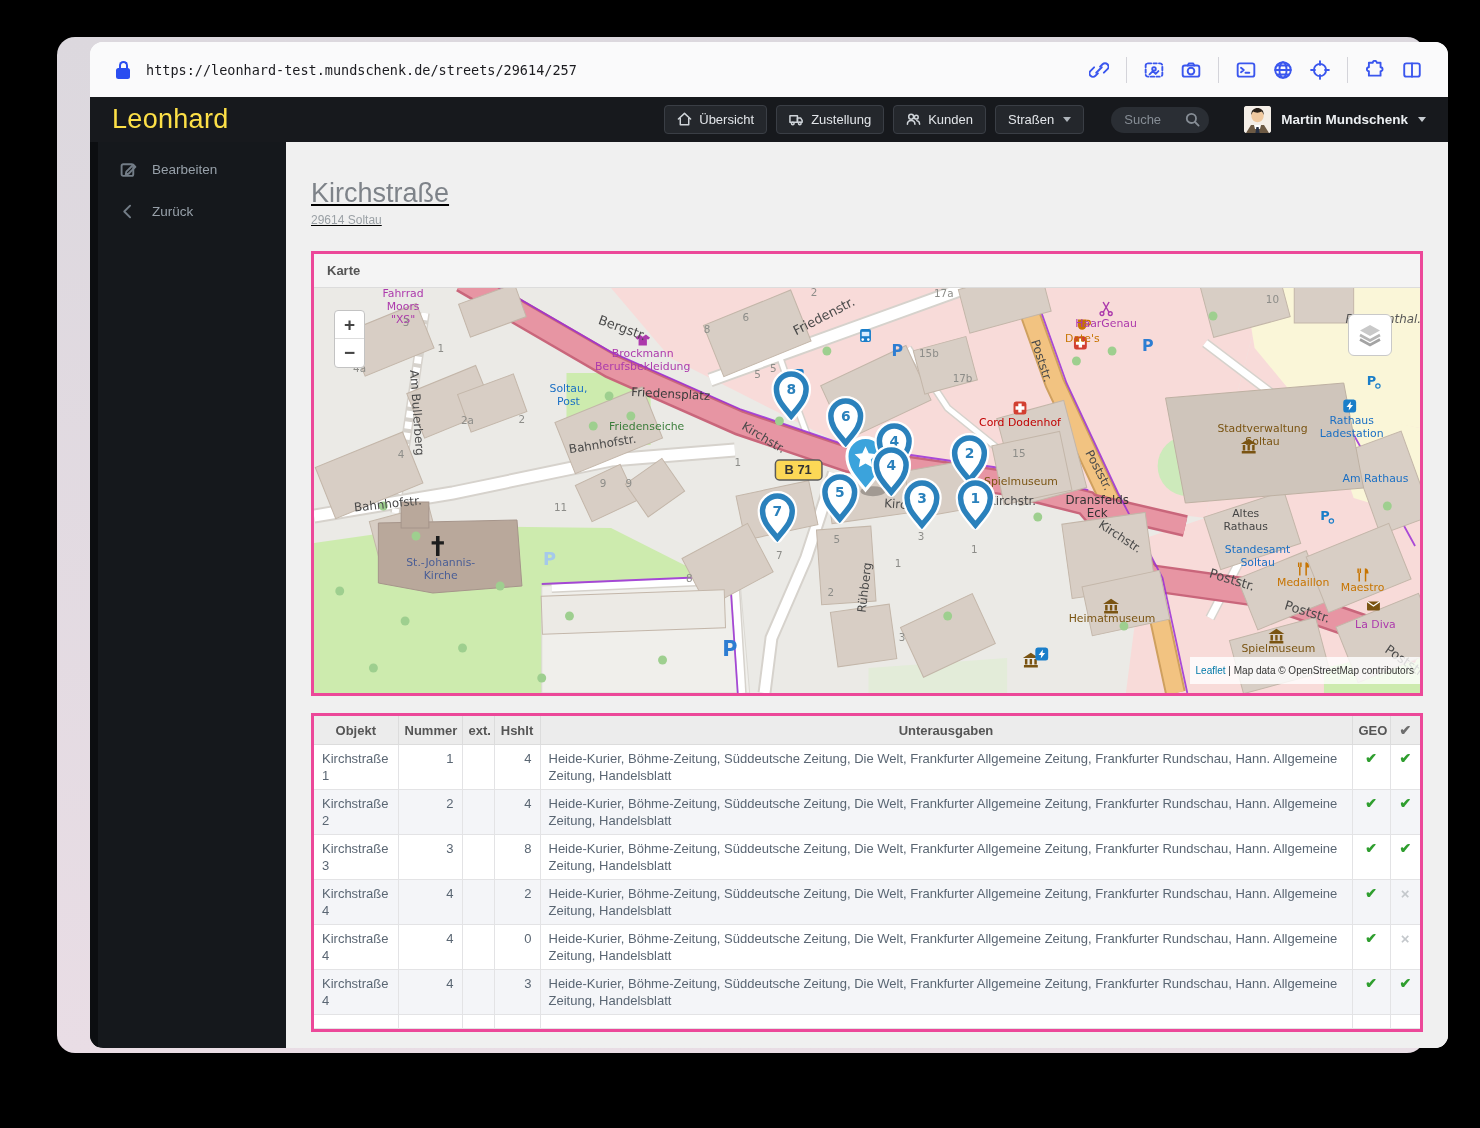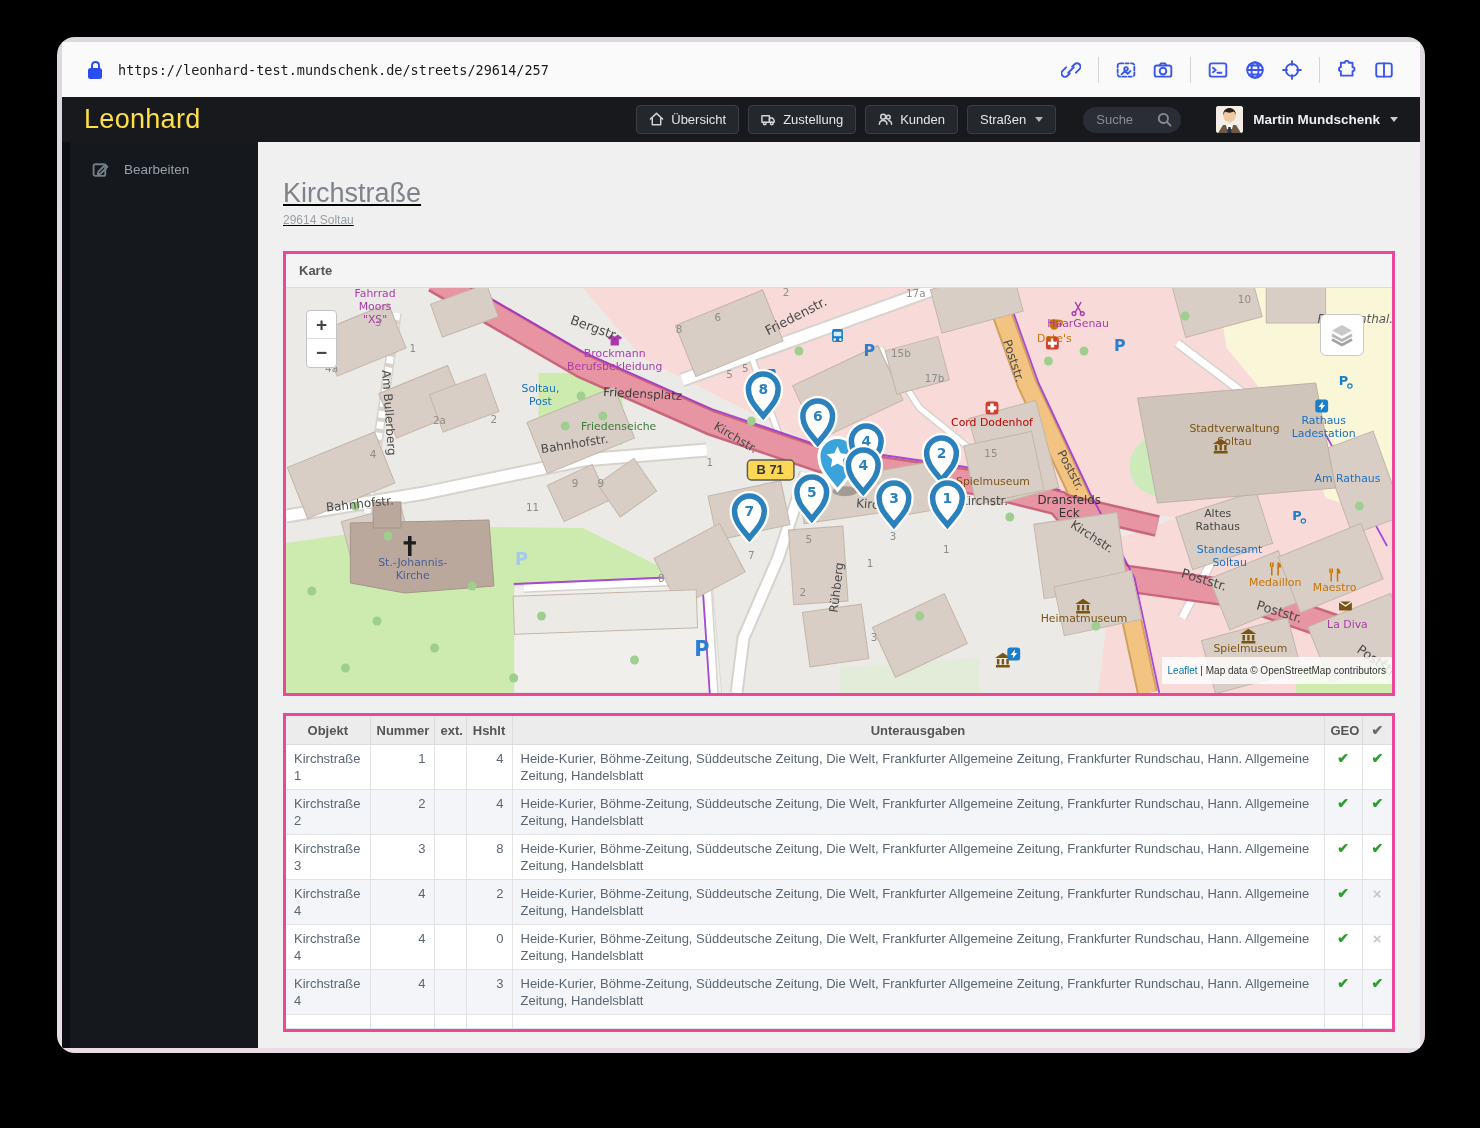--- a/index.html
+++ b/index.html
@@ -1,19 +1,19 @@
 <!DOCTYPE html>
 <html><head>
 <meta charset="utf-8">
 <style>
   * { margin:0; padding:0; box-sizing:border-box; }
   html,body { width:1480px; height:1128px; background:#000; font-family:"Liberation Sans",sans-serif; overflow:hidden; }
   .window { position:absolute; left:57px; top:37px; width:1368px; height:1016px;
     border-radius:18px; background:linear-gradient(180deg,#dcd8de,#e9dde5); padding:5px; }
-  .window-inner { width:100%; height:100%; border-radius:2px; overflow:hidden; background:#fff; display:flex; flex-direction:column; }
+  .window-inner { width:100%; height:100%; border-radius:13px; overflow:hidden; background:#fff; display:flex; flex-direction:column;margin-left:28px; }
 
   
   .browser-bar { height:55px; background:#fafafb; display:flex; align-items:center; padding:0 26px; flex:none; }
   .lock-icon { width:14px; height:18px; position:relative; margin-right:16px; flex:none; }
   .lock-icon .shackle { position:absolute; left:2.5px; top:0; width:9px; height:10px; border:2.5px solid #2a4df0; border-bottom:none; border-radius:5px 5px 0 0; }
   .lock-icon .body { position:absolute; left:0; top:7px; width:14px; height:11px; background:#2a4df0; border-radius:2.5px; }
   .url-text { font-family:"DejaVu Sans Mono",monospace; font-size:13.5px; color:#1b1b1f; letter-spacing:0; }
   .browser-icons { margin-left:auto; display:flex; align-items:center; gap:17px; }
   .browser-icons .sep { width:1px; height:26px; background:#d4d4da; }
   .bicon { width:20px; height:20px; display:flex; align-items:center; justify-content:center; cursor:pointer; }
@@ -217,20 +217,26 @@
   <div class="main-row">
 
     <div class="sidebar">
           <div id="sidebar-items">
             <div class="side-item">
               <svg width="17" height="17" viewBox="0 0 16 16">
                 <rect x="1.5" y="3" width="11" height="11" rx="1.5"></rect>
                 <path d="M6 10l6.5-6.5 2 2L8 12l-2.6.6z"></path>
               </svg>
               <span>Bearbeiten</span>
+            </div>
+            <div class="side-item">
+              <svg width="17" height="17" viewBox="0 0 16 16">
+                <polyline points="9.5,2.5 4,8 9.5,13.5"></polyline>
+              </svg>
+              <span>Zurück</span>
             </div>
           </div>
         </div>
 
     <div class="content">
       <div class="page-head">
         <div>
           <div class="page-title">Kirchstraße</div>
           <div class="page-sub">29614 Soltau</div>
         </div>

